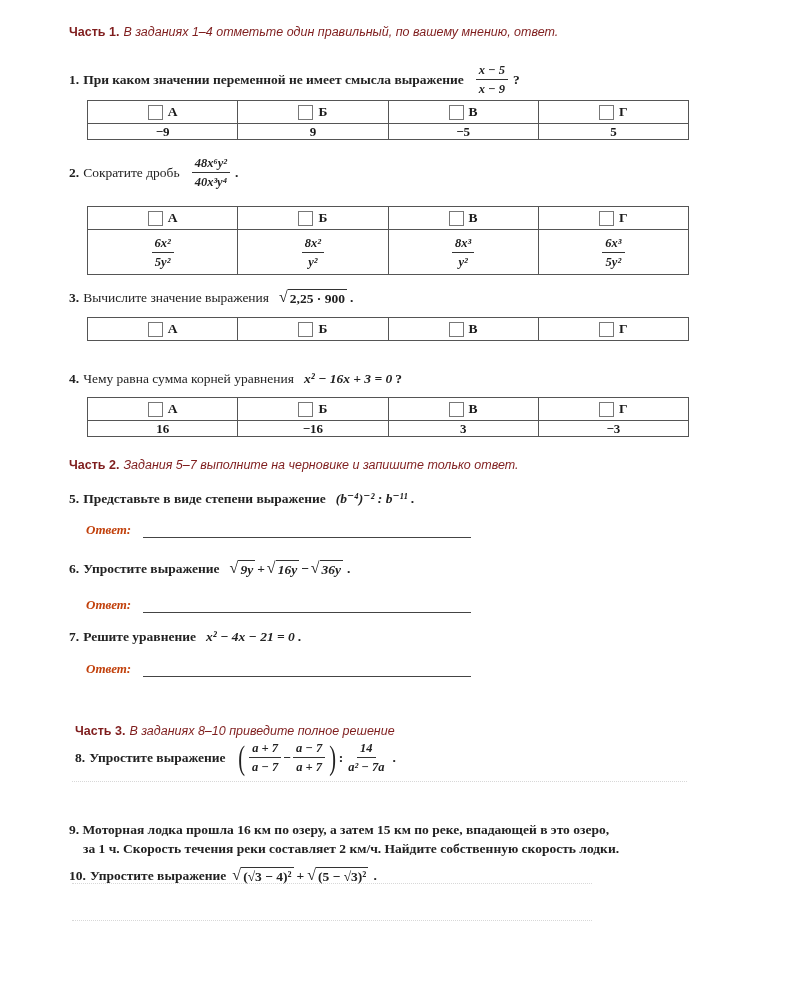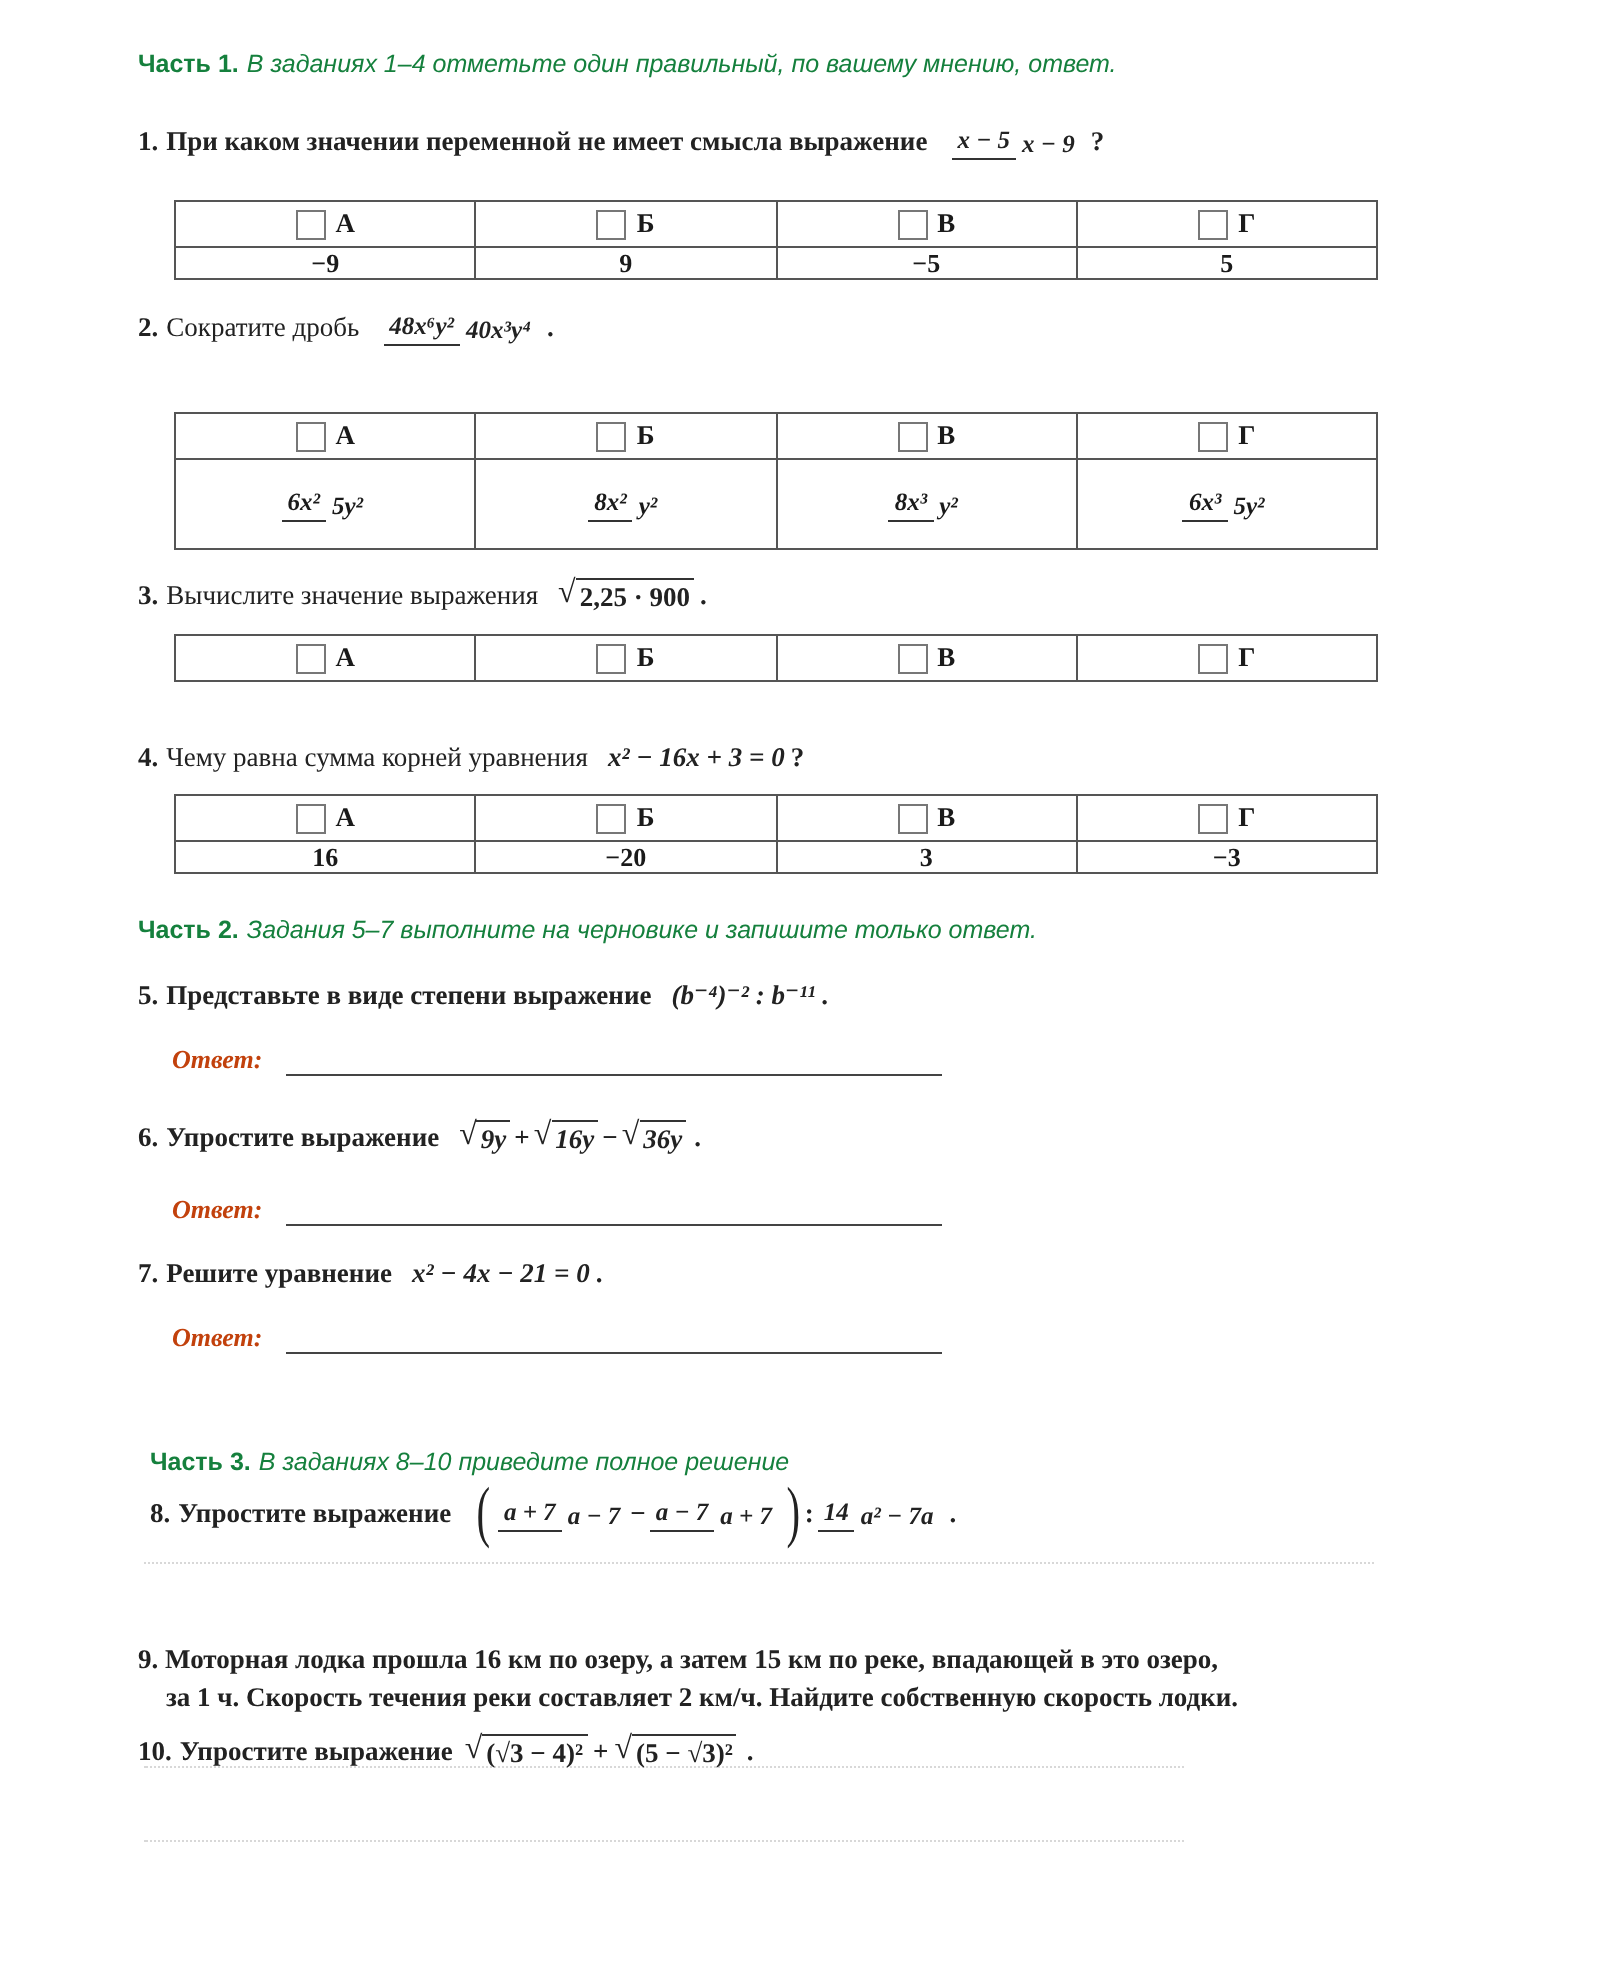--- a/index.html
+++ b/index.html
@@ -1,26 +1,26 @@
 <!DOCTYPE html>
 <html><head>
 <meta charset="utf-8">
 <style>
   html, body { margin: 0; padding: 0; background: #ffffff; }
   body { width: 810px; height: 986px; position: relative; overflow: hidden; color: #1a1a1a;
          font-family: "Liberation Serif", "DejaVu Serif", serif; }
   .abs { position: absolute; }
-  .part { font-family: "Liberation Sans", "DejaVu Sans", sans-serif; font-size: 12.5px; color: #15803d; white-space: nowrap; }
+  .part { font-family: "Liberation Sans", "DejaVu Sans", sans-serif; font-size: 12.5px; color: #7f1d1d; white-space: nowrap; }
   .part b { font-weight: bold; }
   .part i { font-style: italic; margin-left: 4px; }
   .q { font-size: 13.5px; font-weight: bold; color: #222; white-space: nowrap; display: flex; align-items: center; }
   .q .num { font-weight: bold; margin-right: 4px; }
   .math { font-family: "Liberation Serif", "DejaVu Serif", serif; font-weight: bold; margin-left: 10px; display: inline-flex; align-items: center; }
   .math i { font-style: italic; }
-  .frac { display: inline-flex; flex-direction: row; align-items: center; vertical-align: middle; margin: 0 2px; font-size: 12.5px; }
+  .frac { display: inline-flex; flex-direction: column; align-items: center; vertical-align: middle; margin: 0 2px; font-size: 12.5px; }
   .frac .n { padding: 0 3px 1px; border-bottom: 1px solid #333; line-height: 16px; }
   .frac .d { padding: 1px 3px 0; line-height: 16px; }
   .sqrt { display: inline-flex; align-items: stretch; }
   .sqrt .rad { font-size: 16px; font-weight: normal; line-height: 18px; }
   .sqrt .under { border-top: 1px solid #333; padding: 0 2px; line-height: 17px; margin-top: 1px; }
   table.opts { position: absolute; left: 87px; width: 602px; border-collapse: collapse; table-layout: fixed; }
   table.opts td { border: 1.3px solid #555; text-align: center; font-size: 13px; font-weight: bold; padding: 0; }
   table.opts tr.hdr td { height: 22px; }
   table.opts tr.val td { height: 15px; line-height: 15px; }
   table.opts tr.val.tall td { height: 44px; text-decoration: underline; }
@@ -139,21 +139,21 @@
 <table class="opts" style="top:397px;">
   <tbody>
       <tr class="hdr">
     <td><span class="chk"></span><span class="letter">А</span></td>
     <td><span class="chk"></span><span class="letter">Б</span></td>
     <td><span class="chk"></span><span class="letter">В</span></td>
     <td><span class="chk"></span><span class="letter">Г</span></td>
   </tr>
   <tr class="val">
     <td>16</td>
-    <td>−20</td>
+    <td>−16</td>
     <td>3</td>
     <td>−3</td>
   </tr>
 </tbody>
   </table>
 
 <div class="abs part" style="left:69px; top:458px;">
   <b>Часть 2.</b><i>Задания 5–7 выполните на черновике и запишите только ответ.</i>
 </div>
 

